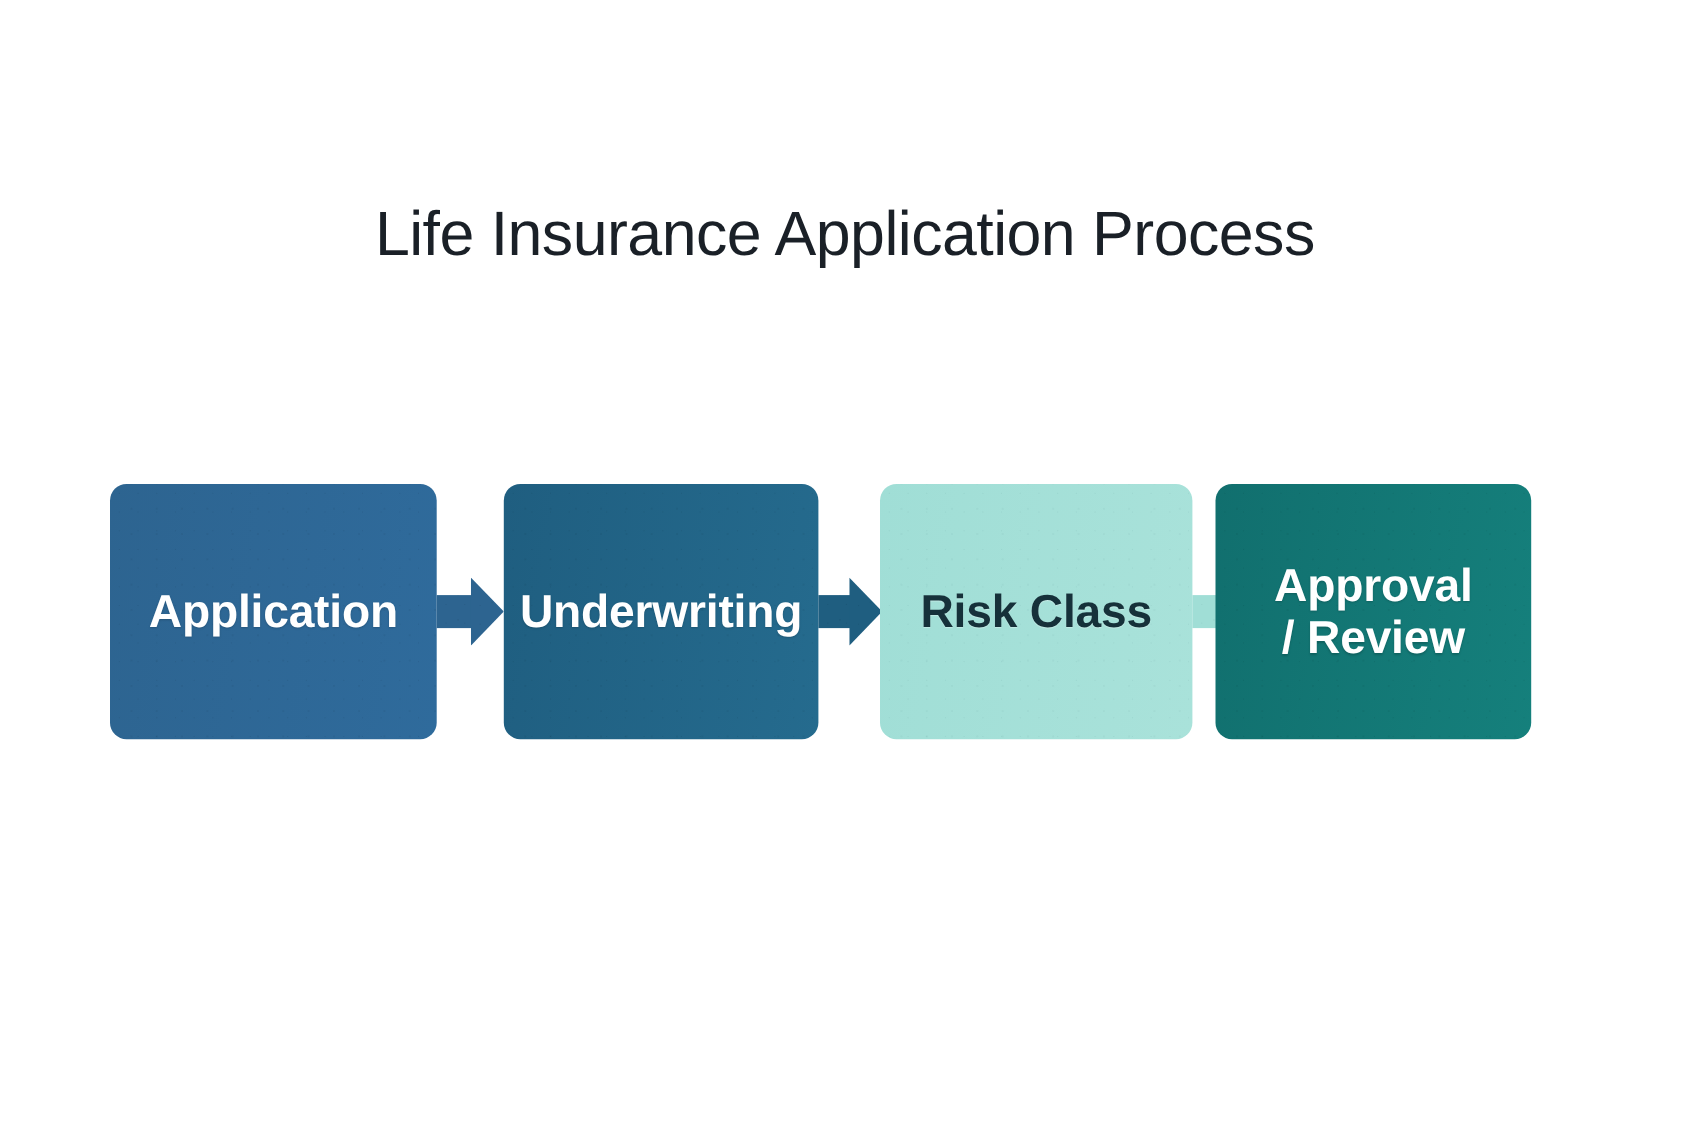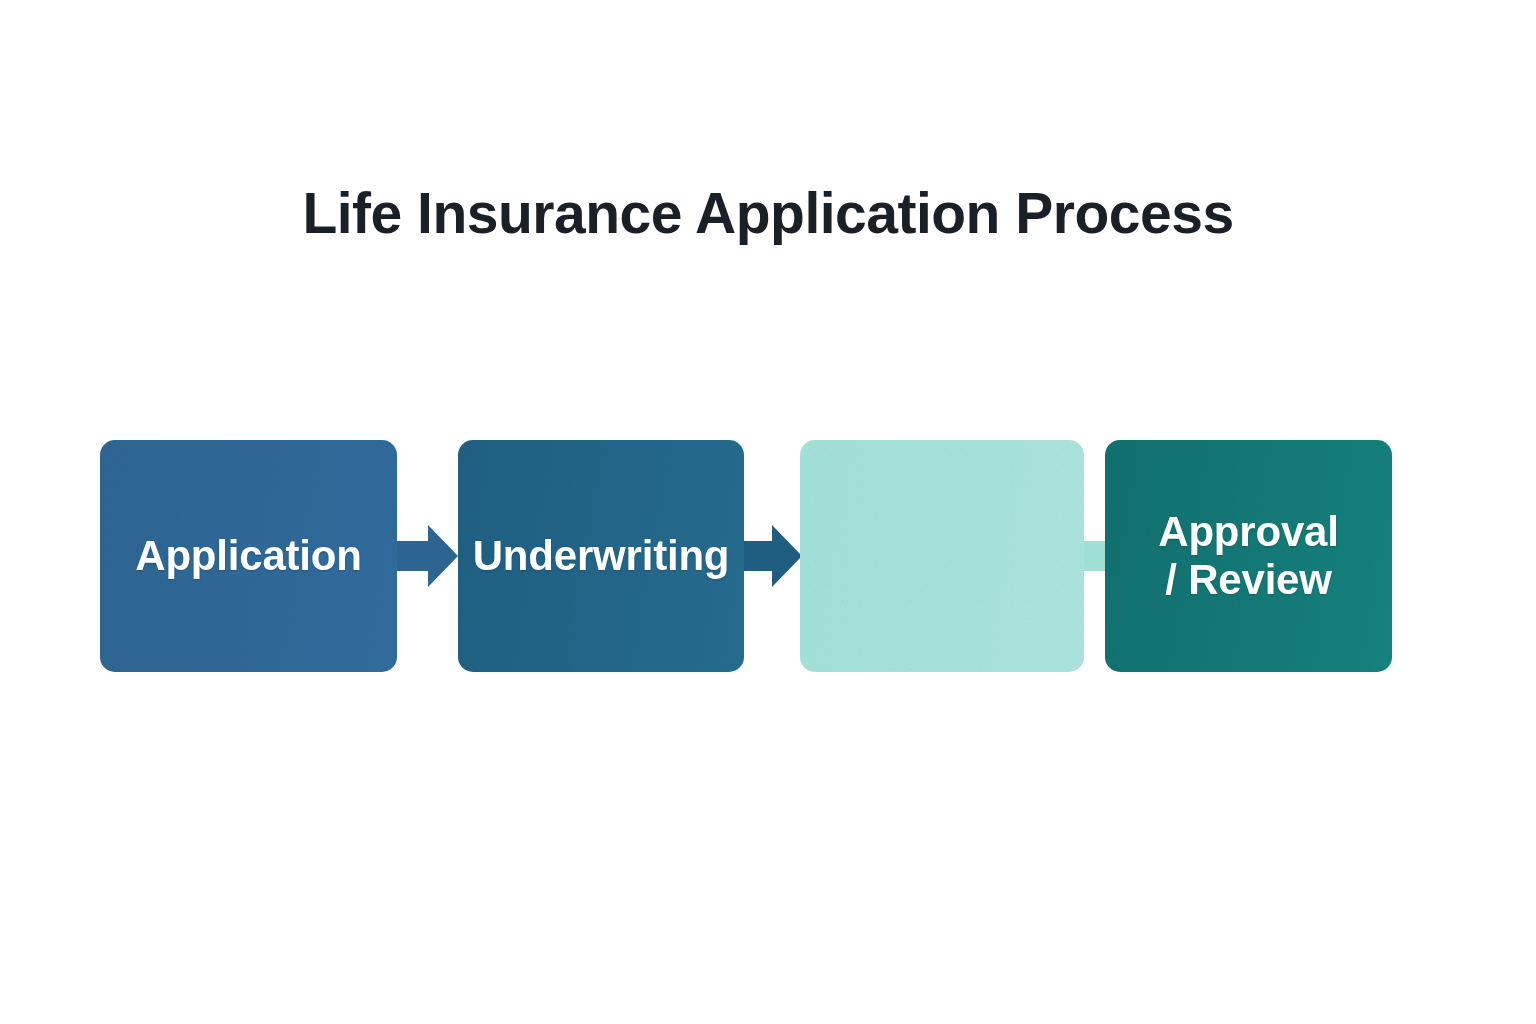--- a/index.html
+++ b/index.html
@@ -24,21 +24,21 @@
   }
 
   
   #page-title {
     position: absolute;
     left: 0;
     top: 185px;
     width: 1536px;
     text-align: center;
     font-size: 57px;
-    font-weight: 700;
+    font-weight: 400;
     letter-spacing: -0.5px;
     color: #1a2027;
     line-height: 1.0;
     white-space: nowrap;
     text-shadow: 0 1px 0 rgba(255,255,255,0.5);
   }
 
   
   #flow {
     position: absolute;
@@ -150,21 +150,21 @@
       </div>
     </div>
 
     <div class="arrow" id="arrow-2" style="left:744px; width:56px;">
       <div class="arrow-shaft" style="width: 32px; background: rgb(31, 94, 128);"></div>
       <div class="arrow-head" style="left: 28px; background: rgb(31, 94, 128);"></div>
     </div>
 
     <div class="node light" id="node-3" style="left: 800px; width: 284px; background: linear-gradient(100deg, rgb(160, 222, 214) 0%, rgb(169, 226, 218) 100%);">
       <div class="node-label dark-text" style="color: rgb(22, 49, 58);">
-        <br>
+        <span>Risk Class</span><br>
       </div>
     </div>
 
     <div class="arrow light" id="arrow-3" style="left:1084px; width:61px;">
       <div class="arrow-shaft" style="width: 35px; background: rgb(160, 222, 214);"></div>
       <div class="arrow-head" style="left: 31px; background: rgb(160, 222, 214);"></div>
     </div>
 
     <div class="node" id="node-4" style="left: 1105px; width: 287px; background: linear-gradient(100deg, rgb(17, 111, 110) 0%, rgb(21, 128, 124) 100%);">
       <div class="node-label light-text" style="color: rgb(255, 255, 255);">

